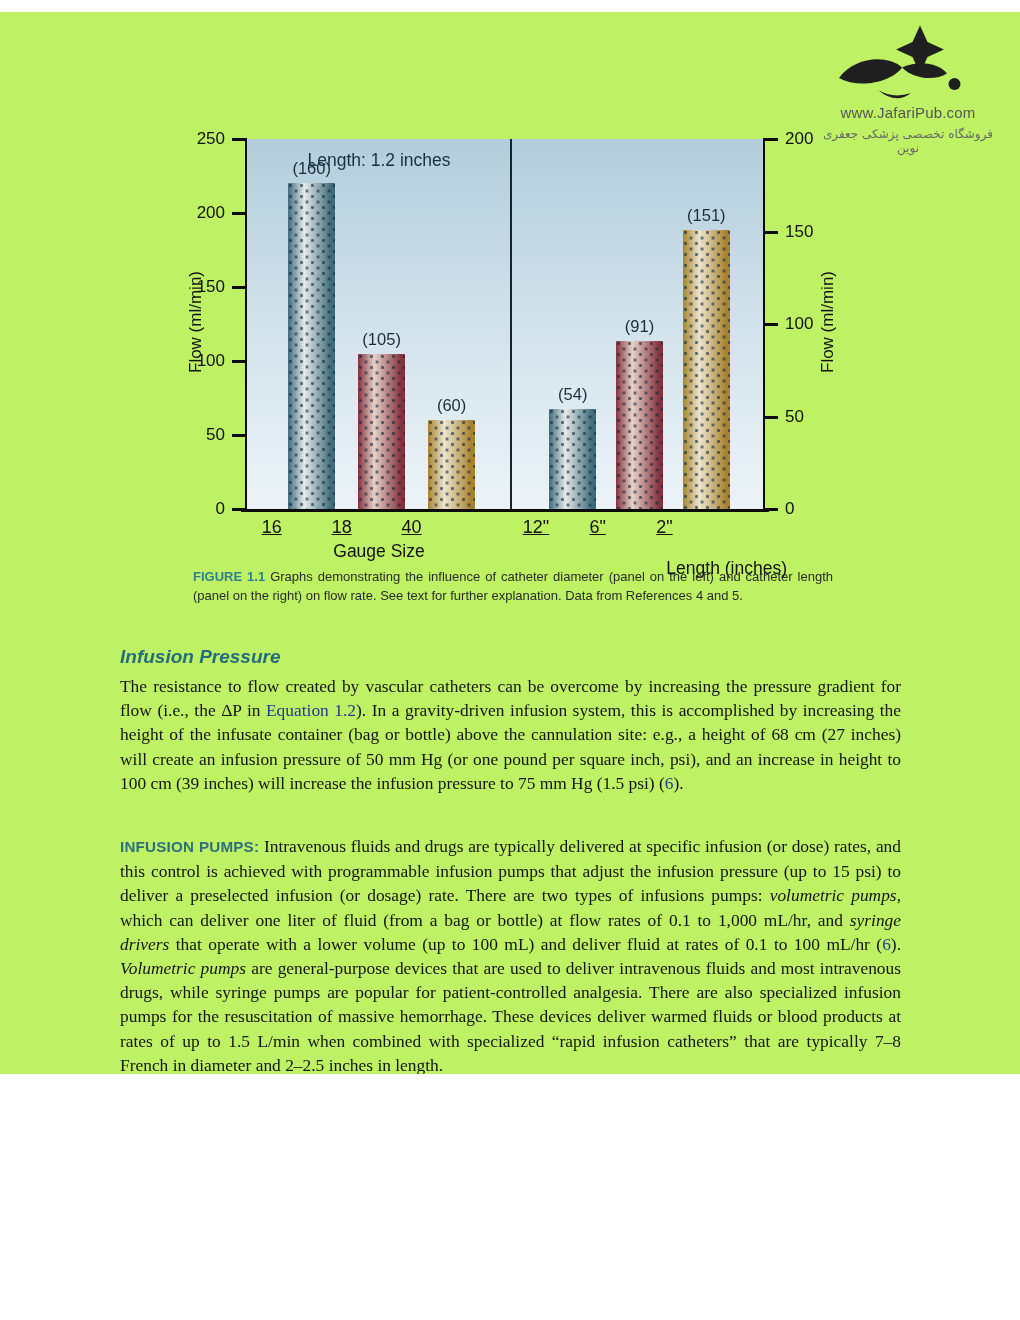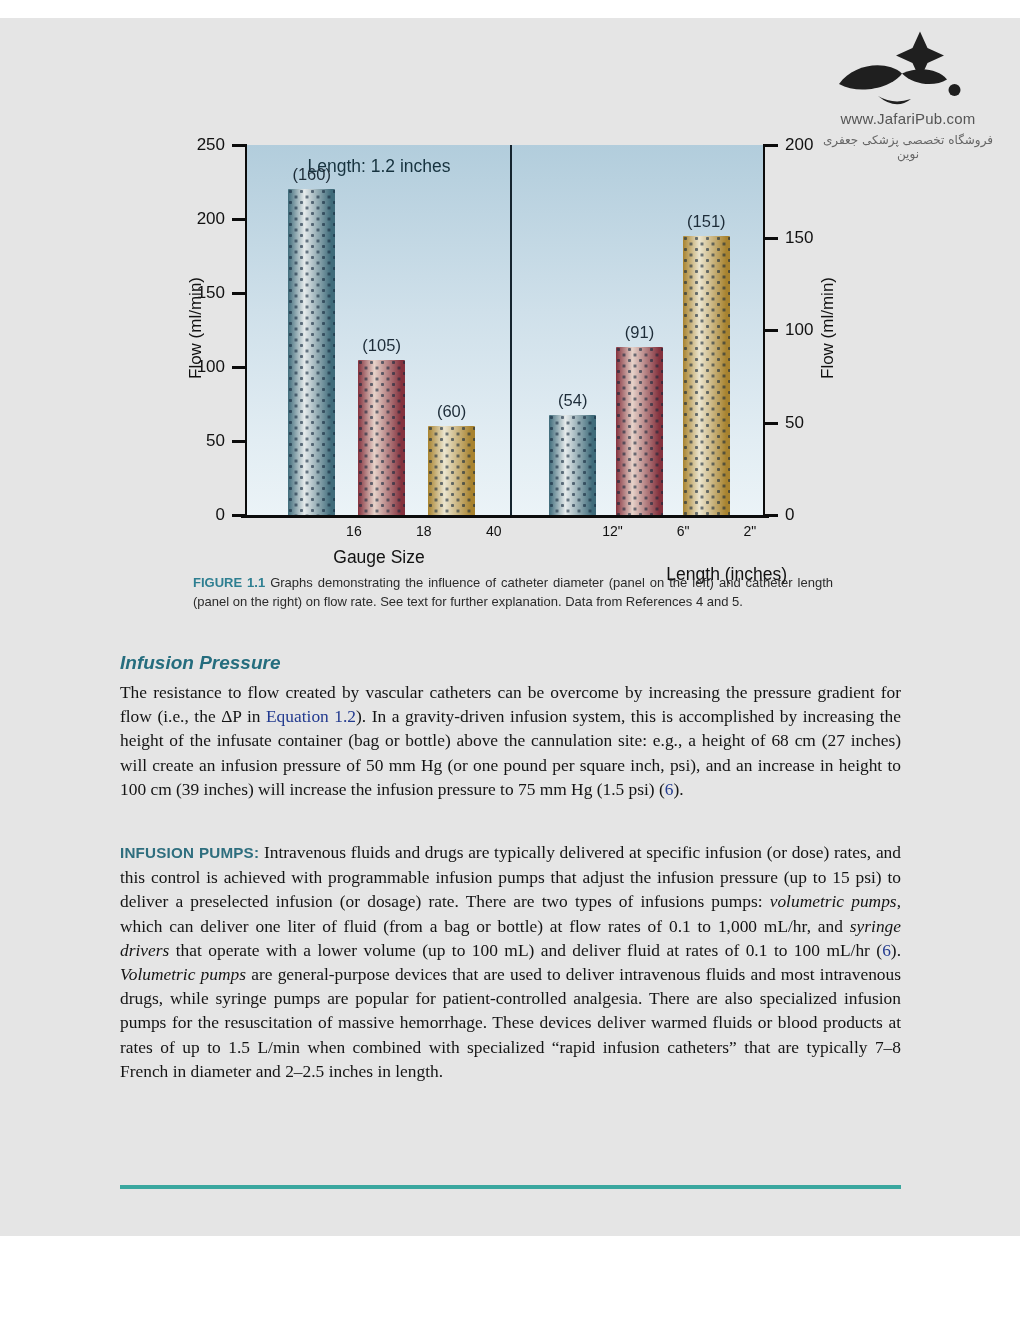--- a/index.html
+++ b/index.html
@@ -1,40 +1,40 @@
 <!DOCTYPE html>
 <html><head>
 <meta charset="utf-8">
 <style>
   * { margin:0; padding:0; box-sizing:border-box; }
   html,body { background:#ffffff; }
   .page {
-    position:relative; width:1020px; height:1218px; margin:18px auto;
-    background:#e5e5e5; overflow:hidden;
+    position:relative; width:1020px; height:1062px; margin:12px auto;
+    background:#bef264; overflow:hidden;
     font-family:"Liberation Sans", sans-serif;
   }
   
   .logo { position:absolute; top:12px; right:22px; width:180px; text-align:center; color:#4a4a4a; }
   .logo svg { display:block; margin:0 auto; }
   .logo-url { font-size:15px; color:#555; letter-spacing:.2px; margin-top:2px; }
   .logo-fa  { font-family:"DejaVu Sans", sans-serif; font-size:12px; color:#666; margin-top:6px; }
   
   #chart { position:absolute; left:0; top:0; width:1020px; height:560px; }
   #chart .abs { position:absolute; }
   .plot-bg { background:linear-gradient(180deg,#b2cddc 0%,#cfe0ea 45%,#e2edf3 80%,#ebf3f7 100%); }
   .axis-line { background:#0c0c0c; }
   .tick { background:#0c0c0c; }
   .tick-label { font-size:17px; color:#111; }
   .t-right { text-align:right; }
   .t-left  { text-align:left; }
   .rot-label { font-size:17px; color:#111; text-align:center; transform:rotate(-90deg); }
   .panel-title { font-size:17.5px; color:#16323e; text-align:center; }
   .bar { border-radius:1px 1px 0 0; }
   .bar-value { font-size:16.5px; color:#1d2c38; text-align:center; }
-  .x-cat { font-size:14px; color:#111; text-align:right; }
+  .x-cat { font-size:18px; color:#111; text-align:left;text-decoration:underline; }
   .x-title { font-size:17.5px; color:#111; text-align:center; }
   
   .caption {
     position:absolute; left:193px; top:556px; width:640px;
     font-size:13px; line-height:18.8px; color:#2b2b2b; text-align:justify;
   }
   .cap-label { color:#2e7f91; font-weight:bold; }
   
   .h-teal {
     position:absolute; left:120px; top:634px;

